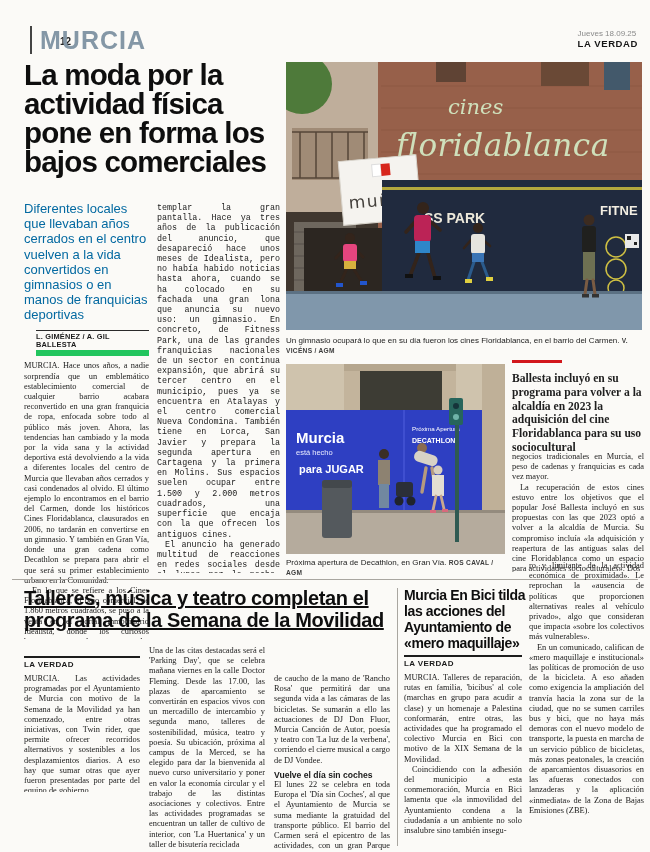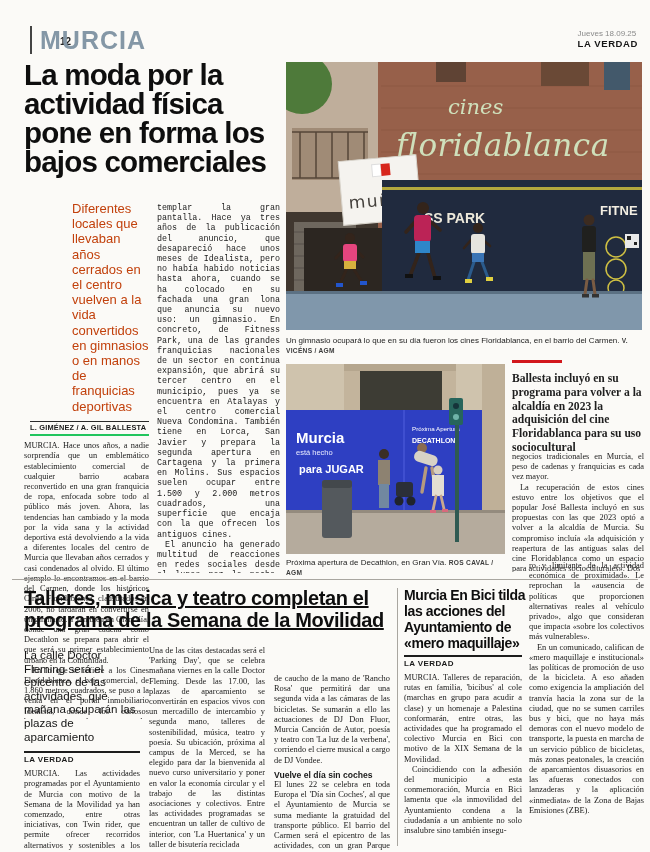--- a/index.html
+++ b/index.html
@@ -14,24 +14,24 @@
   .masthead-right{text-align:left;line-height:1.2;}
   .date-line{font:8px "Liberation Sans",sans-serif;color:#8a8a8a;}
   .brand-line{font:bold 9.5px "Liberation Sans",sans-serif;color:#161616;letter-spacing:0.6px;}
 
   
   .lead-headline{font:800 29.5px/29px "Liberation Sans",sans-serif;letter-spacing:-0.8px;color:#0e0e0e;}
   .mob-headline{font:800 20px/21.5px "Liberation Sans",sans-serif;letter-spacing:-0.4px;color:#0e0e0e;}
   .bici-headline{font:800 14px/16px "Liberation Sans",sans-serif;letter-spacing:-0.4px;color:#0e0e0e;}
 
   
-  .deck{font:13px/15.2px "Liberation Sans",sans-serif;color:#c2410c;margin-left:48px;}
+  .deck{font:13px/15.2px "Liberation Sans",sans-serif;color:#0369a1;}
   .deck-small{font:11.6px/13.6px "Liberation Sans",sans-serif;color:#141414;}
-  .byline-lead{border-top:1px solid #2a2a2a;border-bottom:2px solid #22c55e;padding:2.5px 0;
-               font:bold 7.4px/1 "Liberation Sans",sans-serif;letter-spacing:0.2px;margin:7px 0 5px 6px;}
+  .byline-lead{border-top:1px solid #2a2a2a;border-bottom:6px solid #22c55e;padding:2.5px 0;
+               font:bold 7.4px/1 "Liberation Sans",sans-serif;letter-spacing:0.2px;margin:7px 0 5px 12px;}
   .byline-mini{border-top:2px solid #1d1d1d;padding-top:3px;margin:8px 0 5px 0;
                font:bold 8px/1 "Liberation Sans",sans-serif;letter-spacing:0.4px;}
 
   
   .bodycol{font:8.4px/10.2px "Liberation Serif",serif;text-align:justify;overflow:hidden;}
   .bodycol p{margin:0;}
   .bodycol p.ind{text-indent:8px;}
   .sub-ttl{font:bold 8.6px/10.2px "Liberation Sans",sans-serif;margin-top:4px !important;}
 
   
@@ -268,21 +268,20 @@
   <div class="abs bodycol" style="left:512px;top:452px;width:132px;height:120px;">
     <p>negocios tradicionales en Murcia, el peso de cadenas y franquicias es cada vez mayor.</p>
     <p class="ind">La recuperación de estos cines estuvo entre los objetivos que el popular José Ballesta incluyó en sus propuestas con las que 2023 optó a volver a la alcaldía de Murcia. Su compromiso incluía «la adquisición y reapertura de las antiguas salas del cine Floridablanca como un espacio para actividades socioculturales». Dos</p>
   </div>
 
   <div class="abs hrule" style="left:12px;top:579px;width:626px;"></div>
 
   <div class="abs mob-headline" style="left:24px;top:588px;width:374px;text-decoration:underline;">Talleres, música y teatro completan el programa de la Semana de la Movilidad</div>
 
   <div class="abs" style="left:24px;top:648px;width:116px;">
-    <div class="deck-small">La calle Doctor Fleming será el epicentro de las actividades, que mañana ocuparán las plazas de aparcamiento</div>
     <div class="byline-mini">LA VERDAD</div>
     <div class="bodycol" style="height:118px;">
       <p>MURCIA. Las actividades programadas por el Ayuntamiento de Murcia con motivo de la Semana de la Movilidad ya han comenzado, entre otras iniciativas, con Twin rider, que permite ofrecer recorridos alternativos y sostenibles a los desplazamientos diarios. A eso hay que sumar otras que ayer fueron presentadas por parte del equipo de gobierno.</p>
     </div>
   </div>
 
   <div class="abs bodycol" style="left:149px;top:646px;width:116px;height:204px;">
     <p>Una de las citas destacadas será el 'Parking Day', que se celebra mañana viernes en la calle Doctor Fleming. Desde las 17.00, las plazas de aparcamiento se convertirán en espacios vivos con un mercadillo de intercambio y segunda mano, talleres de sostenibilidad, música, teatro y poesía. Su ubicación, próxima al campus de la Merced, se ha elegido para dar la bienvenida al nuevo curso universitario y poner en valor la economía circular y el trabajo de las distintas asociaciones y colectivos. Entre las actividades programadas se encuentran un taller de cultivo de interior, con 'La Huertanica' y un taller de bisutería reciclada</p>
   </div>
 

